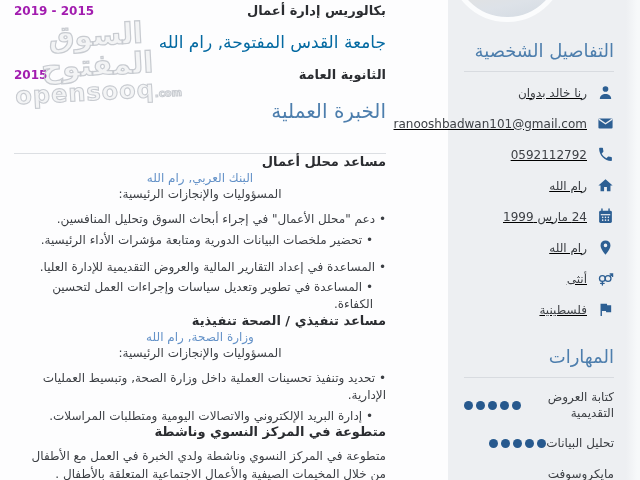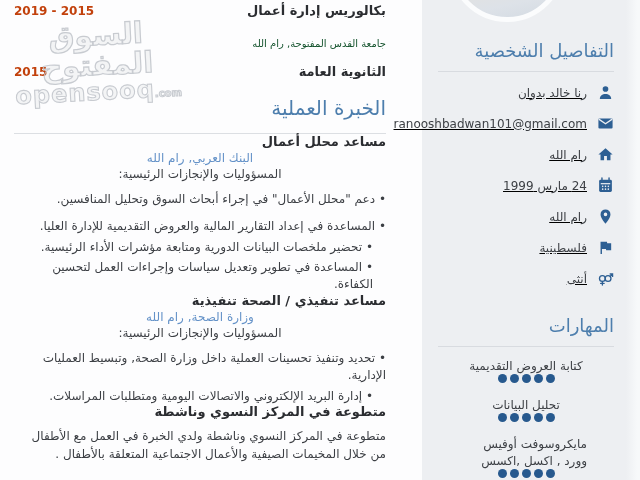--- a/index.html
+++ b/index.html
@@ -6,58 +6,58 @@
   html,body { background:#fff; }
   body { font-family:"DejaVu Sans", sans-serif; }
   .page { position:relative; width:640px; height:480px; overflow:hidden; background:#fdfdfe; }
 
   
   .main { position:absolute; left:0; top:0; width:408px; height:480px; background:#fdfdfe;
           direction:rtl; padding:3px 22px 0 14px; }
   .edu-row { display:flex; justify-content:space-between; align-items:baseline; }
   .edu-row.second { margin-top:15px; }
   .degree { font-weight:bold; font-size:13px; color:#2b2d31; }
-  .edu-date { font-size:12px; font-weight:bold; color:#c2410c; direction:ltr; }
-  .inst { font-size:10px; color:#14532d; margin-top:20px; }
-  .section-h { font-size:20px; color:#4d7ead; margin-top:17px; padding-bottom:13px;
+  .edu-date { font-size:12px; font-weight:bold; color:#a21caf; direction:ltr; }
+  .inst { font-size:17px; color:#0369a1; margin-top:14px; }
+  .section-h { font-size:20px; color:#4d7ead; margin-top:17px; padding-bottom:30px;
                border-bottom:1px solid #dcdfe3; font-weight:normal; }
   .job { }
   .job-title { font-weight:bold; font-size:13px; color:#2b2d31; }
   .employer { font-size:12px; color:#6492c8; margin-top:2px;text-align:center; }
   .intro { font-size:12px; color:#3c3f44; margin-top:2px;text-align:center; }
   .bullet { font-size:12px; color:#3c3f44; margin-top:10px; line-height:1.4; }
   .bullet.lv2 { padding-right:13px; margin-top:4px; }
   .para { font-size:12px; color:#3c3f44; margin-top:9px; line-height:1.45; }
 
   
   .watermark { position:absolute; left:4px; top:20px; width:186px; text-align:center;
                transform:rotate(-3deg); pointer-events:none; opacity:.85; z-index:5; }
   .wm-ar { font-size:29px; font-weight:bold; line-height:1.05;
            color:rgba(190,194,200,0.18); -webkit-text-stroke:1.2px #bfc3c9; }
   .wm-en { font-size:24px; font-weight:bold; letter-spacing:1px; margin-top:-3px;
            color:rgba(190,194,200,0.18); -webkit-text-stroke:1.1px #bfc3c9; }
   .wm-com { font-size:10px; letter-spacing:0; }
 
   
-  .sidebar { position:absolute; right:0; top:0; width:218px; height:480px; background:#edeff2;
+  .sidebar { position:absolute; right:0; top:0; width:192px; height:480px; background:#edeff2;
              direction:rtl; padding:0 26px 0 16px; }
   .photo { position:absolute; top:-94px; right:75px; width:116px; height:116px; border-radius:50%;
            border:5px solid #fbfcfd; z-index:3;
            background:linear-gradient(168deg,#c8a88d 0%,#b9906f 26%,#cdb9a5 44%,#e3e2e0 62%,#dde2e8 82%,#d3dae2 100%); }
   .side-h { font-size:18px; color:#4d7ead; font-weight:normal; padding-bottom:10px;
             border-bottom:1px solid #d8dbe0; }
   .side-h.first { margin-top:40px; }
   .side-h.skills { margin-top:21px; }
   .c-list { margin-top:5px;text-decoration:underline; }
   .c-row { display:flex; align-items:center; gap:10px; height:31px; white-space:nowrap; }
   .c-icon { width:17px; height:17px; flex:0 0 17px; color:#2d5f93; display:inline-flex; }
   .c-icon svg { width:17px; height:17px; }
   .c-val { font-size:12px; color:#3d4045; }
   .s-list { margin-top:4px; }
-  .s-row { display:flex; align-items:center; padding:7px 0;flex-direction:column; }
+  .s-row { display:flex; align-items:center; padding:7px 0; }
   .s-label { font-size:12px; color:#3d4045; line-height:1.35; max-width:122px; }
   .dots { display:flex; gap:3px; direction:ltr; flex:0 0 auto; }
   .dot { width:9px; height:9px; border-radius:50%; background:#27598e; }
   .edge { position:absolute; right:0; top:0; width:14px; height:480px; z-index:4;
           background:linear-gradient(to right, rgba(247,249,250,0), #f7f9fa 80%); }
 </style>
 </head>
 <body>
 
 <div class="page">
@@ -74,22 +74,22 @@
           <div class="edu-date"><bdi dir="ltr">2015</bdi></div>
         </div>
       </div>
     <h2 class="section-h">الخبرة العملية</h2>
     <div id="jobs">
         <div class="job">
           <div class="job-title">مساعد محلل أعمال</div>
           <div class="employer">البنك العربي, رام الله</div>
           <div class="intro">المسؤوليات والإنجازات الرئيسية:</div>
           <div class="bullet">• دعم "محلل الأعمال" في إجراء أبحاث السوق وتحليل المنافسين.</div>
+          <div class="bullet lv2">• تحضير ملخصات البيانات الدورية ومتابعة مؤشرات الأداء الرئيسية.</div>
           <div class="bullet">• المساعدة في إعداد التقارير المالية والعروض التقديمية للإدارة العليا.</div>
-          <div class="bullet lv2">• تحضير ملخصات البيانات الدورية ومتابعة مؤشرات الأداء الرئيسية.</div>
           <div class="bullet lv2">• المساعدة في تطوير وتعديل سياسات وإجراءات العمل لتحسين الكفاءة.</div>
         </div>
         <div class="job">
           <div class="job-title">مساعد تنفيذي / الصحة تنفيذية</div>
           <div class="employer">وزارة الصحة, رام الله</div>
           <div class="intro">المسؤوليات والإنجازات الرئيسية:</div>
           <div class="bullet">• تحديد وتنفيذ تحسينات العملية داخل وزارة الصحة, وتبسيط العمليات الإدارية.</div>
           <div class="bullet lv2">• إدارة البريد الإلكتروني والاتصالات اليومية ومتطلبات المراسلات.</div>
         </div>
         <div class="job">
@@ -117,20 +117,28 @@
           <span class="c-val">رنا خالد بدوان</span>
         </div>
         <div class="c-row">
           <span class="c-icon">
             <svg viewBox="0 0 24 24" fill="currentColor">
               <rect x="2" y="5" width="20" height="14" rx="1.5"></rect>
               <path d="M2.5 5.8l9.5 6.6 9.5-6.6" fill="none" stroke="#edeff2" stroke-width="1.8"></path>
             </svg>
           </span>
           <span class="c-val"><bdi dir="ltr">ranooshbadwan101@gmail.com</bdi></span>
+        </div>
+        <div class="c-row">
+          <span class="c-icon">
+            <svg viewBox="0 0 24 24" fill="currentColor">
+              <path d="M6.62 10.79a15.05 15.05 0 0 0 6.59 6.59l2.2-2.2a1 1 0 0 1 1.02-.24c1.12.37 2.33.57 3.57.57a1 1 0 0 1 1 1V20a1 1 0 0 1-1 1C10.85 21 3 13.15 3 3.5a1 1 0 0 1 1-1h3.5a1 1 0 0 1 1 1c0 1.24.2 2.45.57 3.57a1 1 0 0 1-.25 1.02z"></path>
+            </svg>
+          </span>
+          <span class="c-val"><bdi dir="ltr">0592112792</bdi></span>
         </div>
         <div class="c-row">
           <span class="c-icon">
             <svg viewBox="0 0 24 24" fill="currentColor">
               <path d="M10 20v-6h4v6h5v-8h3L12 3 2 12h3v8z"></path>
             </svg>
           </span>
           <span class="c-val">رام الله</span>
         </div>
         <div class="c-row">
@@ -154,37 +162,37 @@
         <div class="c-row">
           <span class="c-icon">
             <svg viewBox="0 0 24 24" fill="currentColor">
               <path fill-rule="evenodd" d="M12 2a7 7 0 0 0-7 7c0 5.25 7 13 7 13s7-7.75 7-13a7 7 0 0 0-7-7zm0 9.5a2.5 2.5 0 1 1 0-5 2.5 2.5 0 0 1 0 5z"></path>
             </svg>
           </span>
           <span class="c-val">رام الله</span>
         </div>
         <div class="c-row">
           <span class="c-icon">
-            <svg viewBox="0 0 24 24" fill="currentColor">
-              <path d="M14.4 6L14 4H5v17h2v-7h5.6l.4 2h7V6h-5.6z"></path>
-            </svg>
-          </span>
-          <span class="c-val">فلسطينية</span>
-        </div>
-        <div class="c-row">
-          <span class="c-icon">
             <svg viewBox="0 0 24 24" fill="none" stroke="currentColor" stroke-width="1.9" stroke-linecap="round">
               <circle cx="7.6" cy="12" r="4.1"></circle>
               <path d="M7.6 16.3v5M5.2 18.9h4.8"></path>
               <circle cx="15.6" cy="12" r="4.1"></circle>
               <path d="M18.5 9.1L22 5.6M18.6 5.6H22v3.4"></path>
             </svg>
           </span>
           <span class="c-val">أنثى</span>
         </div>
+        <div class="c-row">
+          <span class="c-icon">
+            <svg viewBox="0 0 24 24" fill="currentColor">
+              <path d="M14.4 6L14 4H5v17h2v-7h5.6l.4 2h7V6h-5.6z"></path>
+            </svg>
+          </span>
+          <span class="c-val">فلسطينية</span>
+        </div>
       </div>
     <h2 class="side-h skills">المهارات</h2>
     <div class="s-list" id="skills-list">
         <div class="s-row">
           <span class="s-label">كتابة العروض التقديمية</span>
           <span class="dots">
             <span class="dot"></span>
             <span class="dot"></span>
             <span class="dot"></span>
             <span class="dot"></span>

